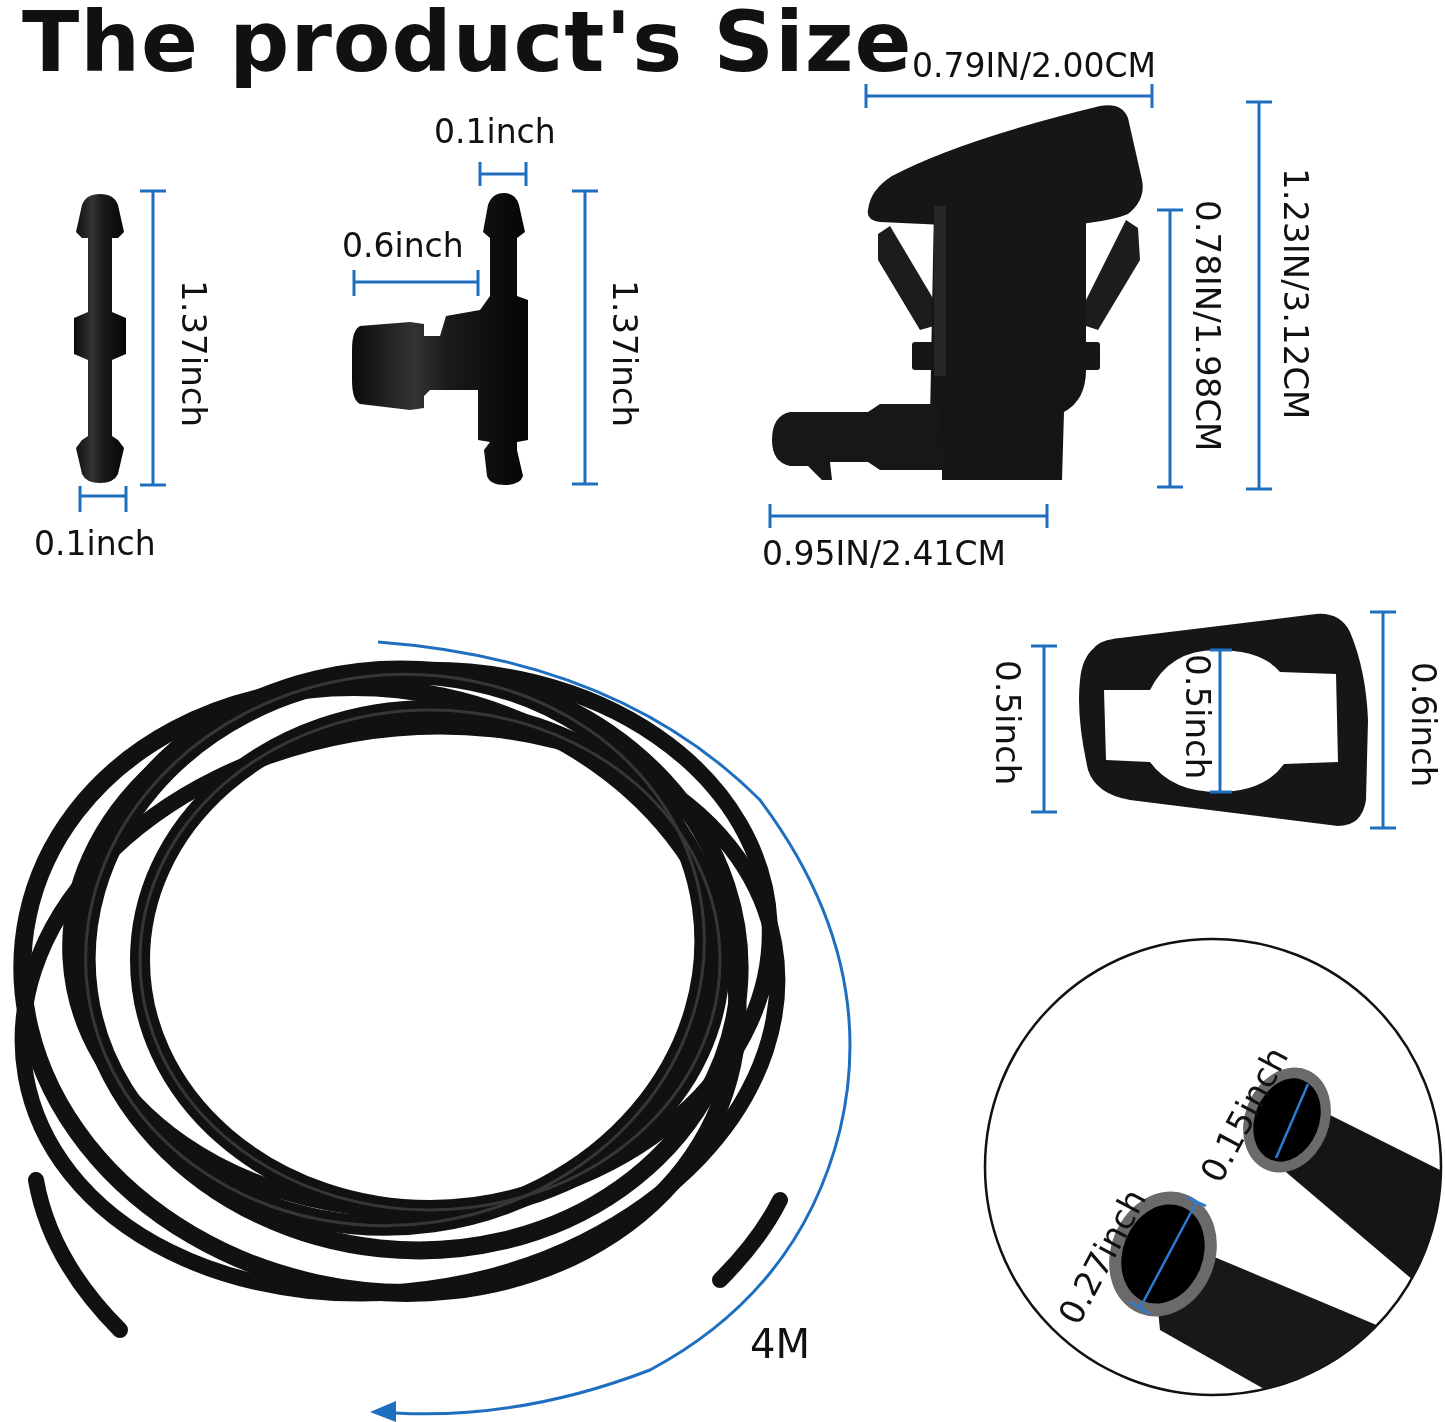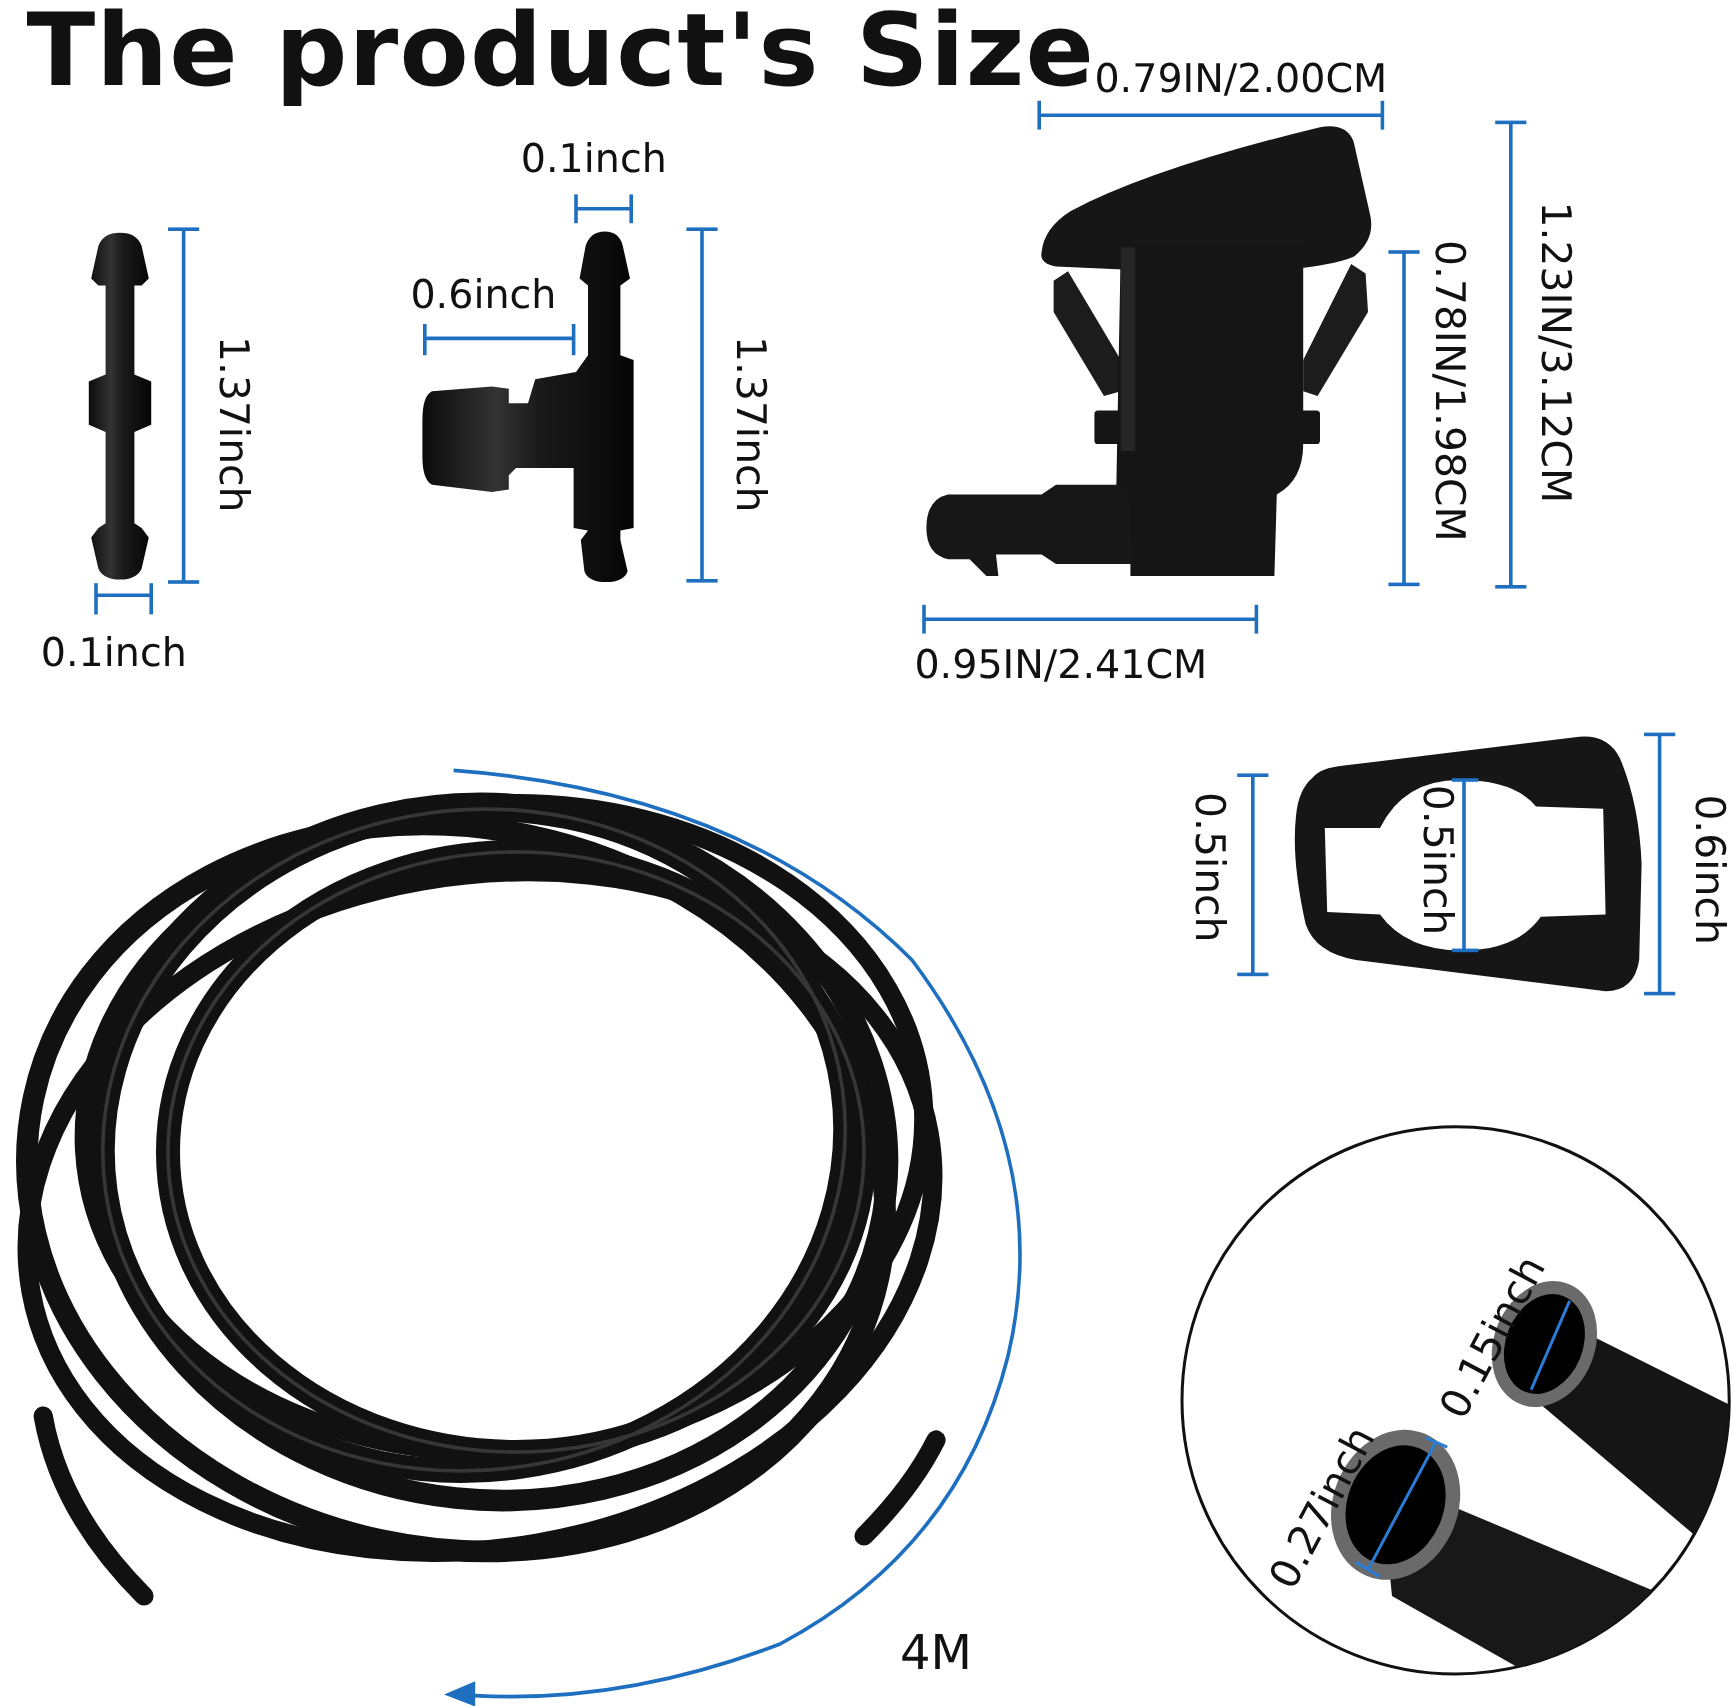--- a/index.html
+++ b/index.html
@@ -149,15 +149,15 @@
 
 <div class="lbl lbl-sm" style="left:912px;top:46px;">0.79IN/2.00CM</div>
 <div class="lbl rot90" style="left:1228px;top:200px;">0.78IN/1.98CM</div>
 <div class="lbl rot90" style="left:1316px;top:168px;">1.23IN/3.12CM</div>
 <div class="lbl lbl-sm" style="left:762px;top:534px;text-align:center;">0.95IN/2.41CM</div>
 
 <div class="lbl rot90" style="left:1028px;top:660px;">0.5inch</div>
 <div class="lbl rot90" style="left:1218px;top:654px;">0.5inch</div>
 <div class="lbl rot90" style="left:1444px;top:662px;">0.6inch</div>
 
-<div class="lbl" style="left:750px;top:1358px;font-size:40px;">4M</div>
+<div class="lbl" style="left:750px;top:1324px;font-size:40px;">4M</div>
 <div class="lbl" style="left:1050px;top:1312px;transform-origin:left top;transform:rotate(-62deg);">0.27inch</div>
 <div class="lbl" style="left:1192px;top:1170px;transform-origin:left top;transform:rotate(-62deg);">0.15inch</div>
 
 </body></html>

